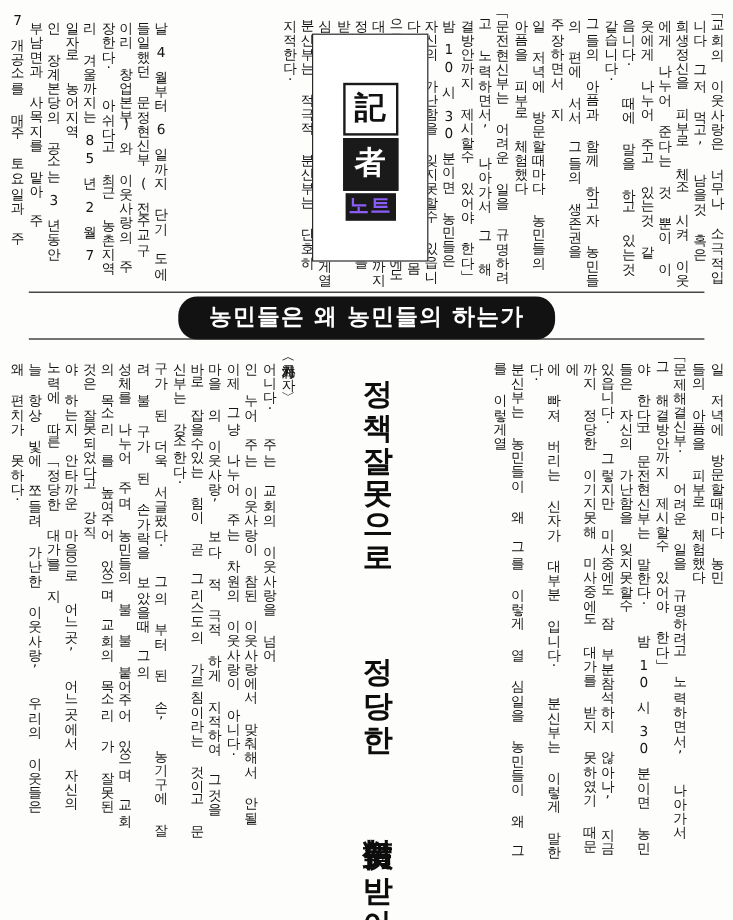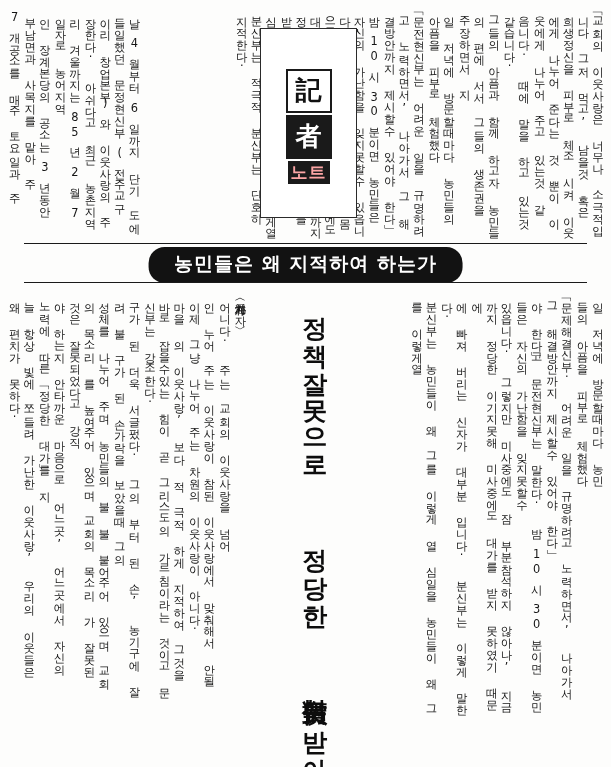--- a/index.html
+++ b/index.html
@@ -101,21 +101,21 @@
   }
   .logo-char.inv {
     background: #1a1a1a;
     color: #fff;
     border-color: #1a1a1a;
   }
   .logo-ko {
     width: 42px;
     margin: 0 auto;
     background: #1a1a1a;
-    color: #fca5a5;
+    color: #8b5cf6;
     font-size: 17px;
     line-height: 20px;
     text-align: center;
     letter-spacing: 1px;
     font-weight: bold;
     padding: 1px 0 2px 0;
   }
 
   
   .banner-wrap {
@@ -228,21 +228,21 @@
     <div class="top-left-cols">
       <div class="vtext">날 4월부터 6일까지 단기 도에 들일했던 문정현신부 (전주교구 이리 창업본부)와 이웃사랑의 주장한다. 아쉬다고 최근 농촌지역</div>
       <div class="vtext">리 겨울까지는 85년 2월 7일자로 농어지역</div>
       <div class="vtext">인 장계본당의 공소는 3년동안 부남면과 사목지를 맡아 주</div>
       <div class="vtext">7개공소를 매주 토요일과 주</div>
     </div>
   </div>
 
   <div class="banner-wrap">
     <div class="banner-rule-top"></div>
-    <div class="banner-black">농민들은 왜 지적하여 하는가</div>
+    <div class="banner-black">농민들은 왜 농민들의 하는가</div>
     <div class="banner-rule-bot"></div>
   </div>
 
   <div class="bottom-section">
 
     <div class="bot-cols">
       <div class="vtext">일 저녁에 방문할때마다 농민</div>
       <div class="vtext">들의 아픔을 피부로 체험했다</div>
       <div class="vtext">「문제해결신부. 어려운 일을 규명하려고 노력하면서, 나아가서 그 해결방안까지 제시할수 있어야 한다」</div>
       <div class="vtext">야 한다」고 문전현신부는 말한다. 밤 10시 30분이면 농민들은 자신의 가난함을 잊지못할수</div>

